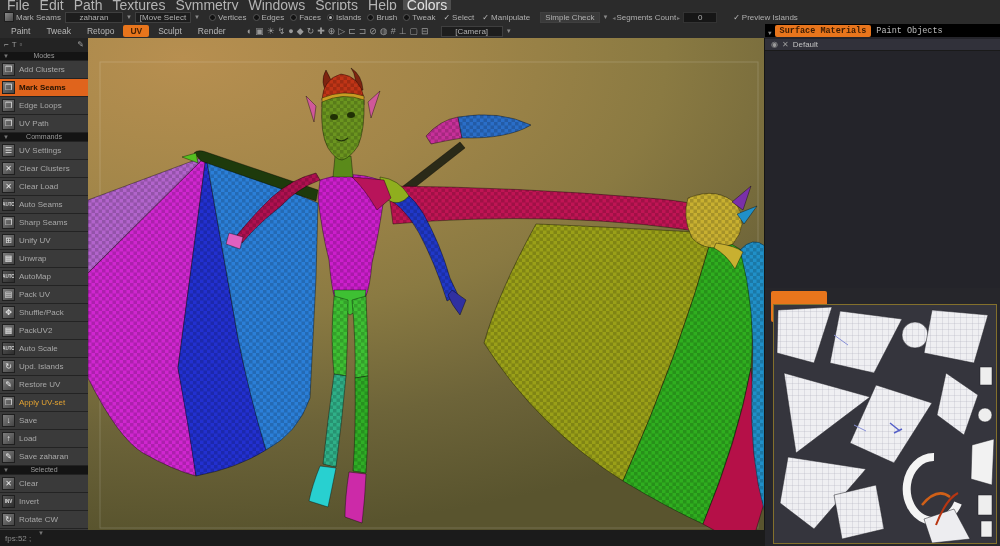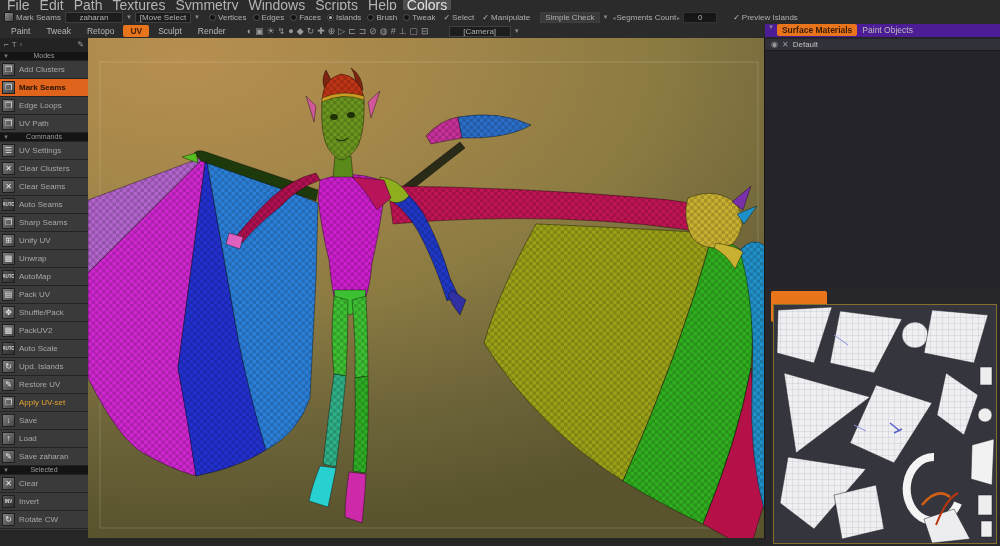--- a/index.html
+++ b/index.html
@@ -31,21 +31,21 @@
   .valbox { background:#161616; border:1px solid #333; color:#b0b0b0; width:34px; height:11px;
     text-align:center; font-size:8px; line-height:10px; margin-left:2px; }
 
   
   #toolbar3 { left:0; top:24px; width:765px; height:14px; background:#2b2b2b;
     display:flex; align-items:center; font-size:8.5px; }
   .room-tab { color:#b8b8b8; padding:1px 7px; cursor:default; }
   .room-tab.active { background:#e8751c; color:#4a2405; border-radius:2px; font-weight:bold; }
   #icon-strip { display:flex; align-items:center; gap:3px; margin-left:14px; }
   .vicon { color:#9a9a9a; font-size:9px; line-height:12px; }
-  #camera-dd { margin-left:20px; width:62px; justify-content:center; }
+  #camera-dd { margin-left:12px; width:62px; justify-content:center; }
 
   
   #sidebar { left:0; top:38px; width:88px; height:492px; background:#232323; overflow:hidden; }
   #mini-tools { height:13px; display:flex; align-items:center; color:#9a9a9a; font-size:8px;
     padding:0 4px; gap:3px; }
   #mini-tools .spacer { flex:1; }
   .side-header { height:8px; background:#141414; color:#9a9a9a; font-size:7px; text-align:center;
     line-height:8px; position:relative; margin:1px 0; }
   .side-header .arr { position:absolute; left:3px; top:0; color:#777; font-size:6px; }
   .side-item { height:17px; margin-bottom:1px; background:#3a3a3a; display:flex; align-items:center;
@@ -64,21 +64,21 @@
     background:radial-gradient(130% 95% at 14% 4%, #b78f50 0%, #a28649 30%, #8a7a42 55%, #6d6439 78%, #59542e 100%);
     overflow:hidden; border-right:1px solid #151515; }
 
   
   #bottombar { left:0; top:530px; width:765px; height:16px; background:#1b1b1b; }
   #fps { position:absolute; left:5px; top:4px; color:#8a8a8a; font-size:8px; }
   #scroll-hint { position:absolute; left:38px; top:0px; color:#777; font-size:6px; }
 
   
   #right-panel { left:765px; top:24px; width:235px; height:264px; background:#24242a; }
-  #rp-header { height:13px; background:#4c1d95; display:flex; align-items:flex-start; font-size:8.5px; }
+  #rp-header { height:13px; background:#000000; display:flex; align-items:flex-end; font-size:8.5px;font-family:Liberation Mono, monospace; }
   #rp-header .collapse { color:#888; font-size:6px; margin:0 3px; }
   .rp-tab { color:#bdbdbd; padding:1px 5px; }
   .rp-tab.active { background:#e8751c; color:#3a1c04; border-radius:2px; font-weight:bold; }
   #material-row { height:12px; background:#31313a; margin-top:2px; display:flex; align-items:center;
     font-size:8px; color:#c2c2c2; gap:4px; padding-left:6px; border-bottom:1px solid #1a1a1a; }
   #material-row .mi { color:#9a9a9a; font-size:8px; }
 
   
   #uv-panel { left:765px; top:288px; width:235px; height:258px; background:#26262b; }
   #uv-tab { position:absolute; left:6px; top:3px; background:#e8751c; color:#3a1c04; font-size:8px;
@@ -203,21 +203,21 @@
         <div class="side-item">
           <span class="tile">☰</span>
           <span class="lbl">UV Settings</span>
         </div>
         <div class="side-item">
           <span class="tile">✕</span>
           <span class="lbl">Clear Clusters</span>
         </div>
         <div class="side-item">
           <span class="tile">✕</span>
-          <span class="lbl">Clear Seams</span>
+          <span class="lbl">Clear Load</span>
         </div>
         <div class="side-item">
           <span class="tile txt">AUTO</span>
           <span class="lbl">Auto Seams</span>
         </div>
         <div class="side-item">
           <span class="tile">❒</span>
           <span class="lbl">Sharp Seams</span>
         </div>
         <div class="side-item">
@@ -370,20 +370,24 @@
         <path fill="var(--ear-pink)" d="M280,64 L292,53 L283,80 Z"></path>
         <path class="tex" fill="var(--face-green)" d="M234,64 Q232,96 240,110 Q248,122 254,122 Q262,120 270,108 Q277,92 276,62 Q255,54 234,64 Z"></path>
           <path fill="url(#chk)" d="M234,64 Q232,96 240,110 Q248,122 254,122 Q262,120 270,108 Q277,92 276,62 Q255,54 234,64 Z" stroke="none"></path>
         <ellipse cx="246" cy="79" rx="4" ry="3" fill="#203005" stroke="none"></ellipse>
         <ellipse cx="263" cy="77" rx="4" ry="3" fill="#203005" stroke="none"></ellipse>
         <path d="M248,101 Q254,105 260,100" fill="none" stroke="#23350a" stroke-width="1.2"></path>
       </g>
     </svg>
   </div>
 
+  <div id="bottombar" class="abs">
+    <span id="fps">fps:52 ;</span>
+    <span id="scroll-hint">▼</span>
+  </div>
 
   <div id="right-panel" class="abs">
     <div id="rp-header">
       <span class="collapse">▼</span>
     <span class="rp-tab active">Surface Materials</span>
         <span class="rp-tab">Paint Objects</span>
       </div>
     <div id="material-row">
       <span class="mi">◉</span>
       <span class="mi">✕</span>

